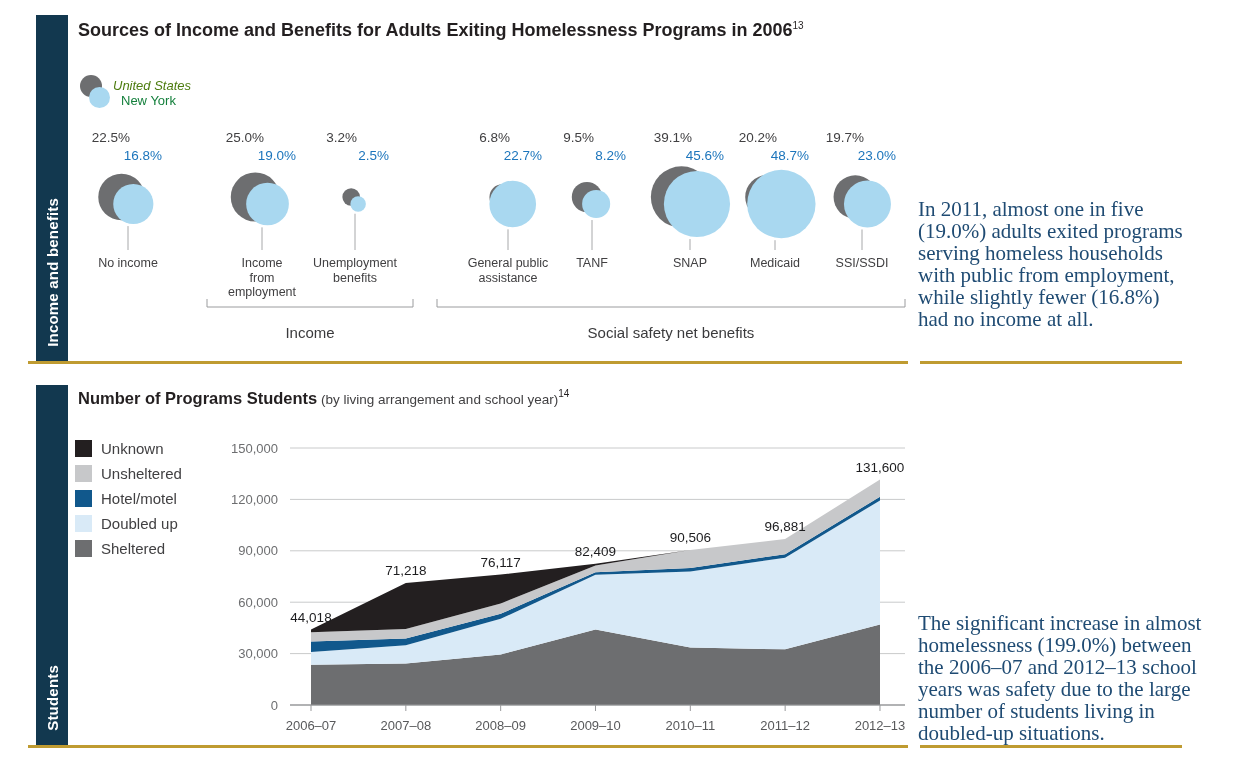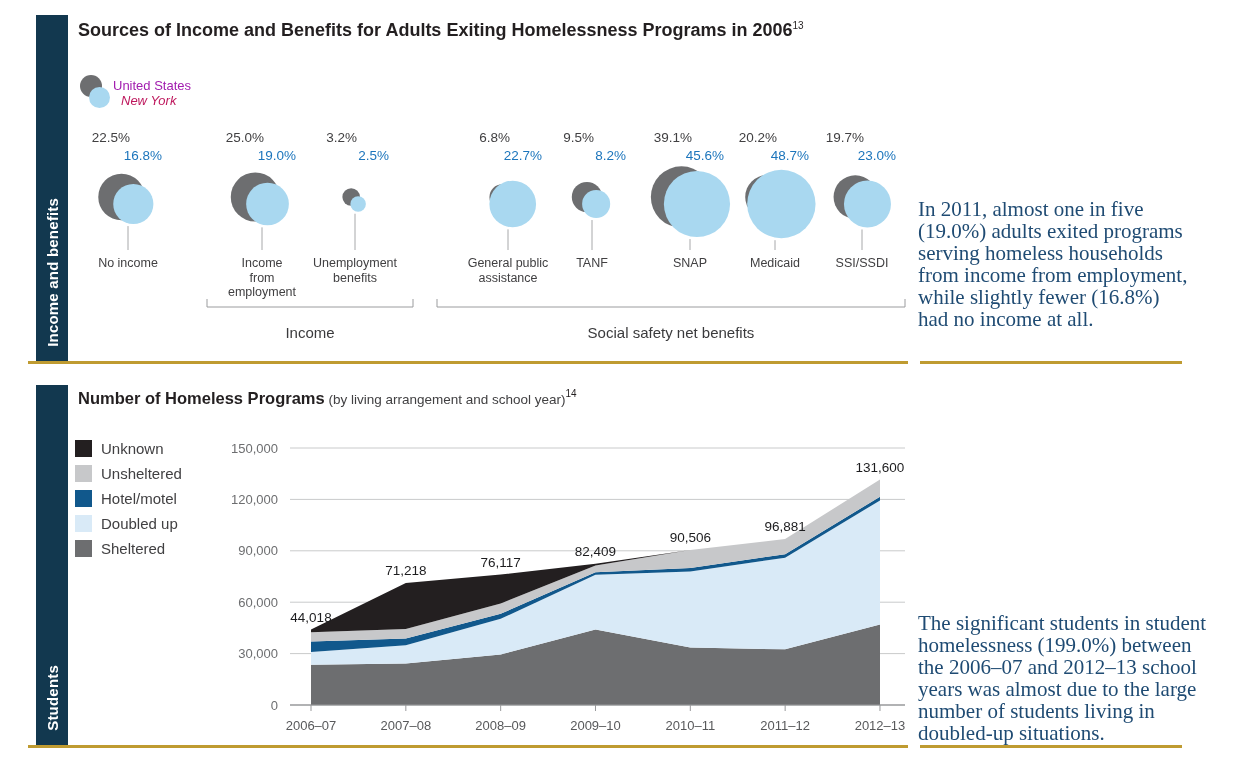--- a/index.html
+++ b/index.html
@@ -19,22 +19,22 @@
   .sec-title { position:absolute; left:78px; color:#231f20; font-weight:bold;
                font-size:18px; white-space:nowrap; }
   .t-light { font-weight:normal; font-size:13.5px; color:#414042; }
   sup.fn { font-size:10px; font-weight:normal; vertical-align:7px; }
 
   
   .legend1 { position:absolute; left:80px; top:74px; width:220px; height:52px; }
   .lg-circle { position:absolute; border-radius:50%; }
   .lg-circle.us { left:0; top:1px; width:22px; height:22px; background:#6d6e70; }
   .lg-circle.ny { left:9px; top:13px; width:21px; height:21px; background:#a9d8f0; }
-  .lg-us { position:absolute; left:33px; top:4px; font-size:13px; color:#a21caf; }
-  .lg-ny { position:absolute; left:41px; top:19px; font-size:13px; color:#be185d;font-style:italic; }
+  .lg-us { position:absolute; left:33px; top:4px; font-size:13px; color:#4d7c0f;font-style:italic; }
+  .lg-ny { position:absolute; left:41px; top:19px; font-size:13px; color:#15803d; }
 
   svg text { font-family:"Liberation Sans", sans-serif; }
   .pct-us { font-size:13.5px; fill:#414042; }
   .pct-ny { font-size:13.5px; fill:#1c75bc; }
   .cat    { font-size:12.5px; fill:#414042; }
   .grp    { font-size:15px; fill:#3a3a3c; }
   .ytick  { font-size:13px; fill:#6d6e70; }
   .xtick  { font-size:13px; fill:#58595b; }
   .dlabel { font-size:13.5px; fill:#1d1d1f; }
 
@@ -123,32 +123,32 @@
       <path d="M147,179 V187 H353 V179" fill="none" stroke="#9b9c9e" stroke-width="1"></path>
       <text x="250" y="218" text-anchor="middle" class="grp">Income</text>
       <path d="M377,179 V187 H845 V179" fill="none" stroke="#9b9c9e" stroke-width="1"></path>
       <text x="611" y="218" text-anchor="middle" class="grp">Social safety net benefits</text>
     </svg>
 
   <div class="note" style="top:198px;">
       <div>In 2011, almost one in five</div>
       <div>(19.0%) adults exited programs</div>
       <div>serving homeless households</div>
-      <div>from income from employment,</div>
+      <div>with public from employment,</div>
       <div>while slightly fewer (16.8%)</div>
       <div>had no income at all.</div>
     </div>
 
   <div class="sidebar" style="top:385px; height:360px;">
     <span class="sidebar-label">Students</span>
   </div>
   <div class="gold" style="left:28px; top:745px; width:880px;"></div>
   <div class="gold" style="left:920px; top:745px; width:262px;"></div>
 
-  <h2 class="sec-title" style="top:388px; font-size:16.5px;"><span>Number of Homeless Programs</span><span class="t-light"> (by living arrangement and school year)</span><sup class="fn">14</sup></h2>
+  <h2 class="sec-title" style="top:388px; font-size:16.5px;"><span>Number of Programs Students</span><span class="t-light"> (by living arrangement and school year)</span><sup class="fn">14</sup></h2>
 
   <div class="legend2" id="students-legend">
       <div class="row">
         <span class="sw" style="background: rgb(35, 31, 32);"></span>
         <span class="lbl">Unknown</span>
       </div>
       <div class="row">
         <span class="sw" style="background: rgb(199, 200, 202);"></span>
         <span class="lbl">Unsheltered</span>
       </div>
@@ -202,21 +202,21 @@
       <text x="96" y="186.58249333333333" text-anchor="middle" class="dlabel">44,018</text>
       <text x="190.82999999999998" y="139.97982666666667" text-anchor="middle" class="dlabel">71,218</text>
       <text x="285.65999999999997" y="131.58620666666664" text-anchor="middle" class="dlabel">76,117</text>
       <text x="380.49" y="120.80591333333334" text-anchor="middle" class="dlabel">82,409</text>
       <text x="475.32" y="106.93305333333333" text-anchor="middle" class="dlabel">90,506</text>
       <text x="570.15" y="96.01055333333335" text-anchor="middle" class="dlabel">96,881</text>
       <text x="664.98" y="36.52533333333335" text-anchor="middle" class="dlabel">131,600</text>
     </svg>
 
   <div class="note" style="top:612px;">
-      <div>The significant students in student</div>
+      <div>The significant increase in almost</div>
       <div>homelessness (199.0%) between</div>
       <div>the 2006–07 and 2012–13 school</div>
-      <div>years was almost due to the large</div>
+      <div>years was safety due to the large</div>
       <div>number of students living in</div>
       <div>doubled-up situations.</div>
     </div>
 
 </div>
 
 </body></html>

